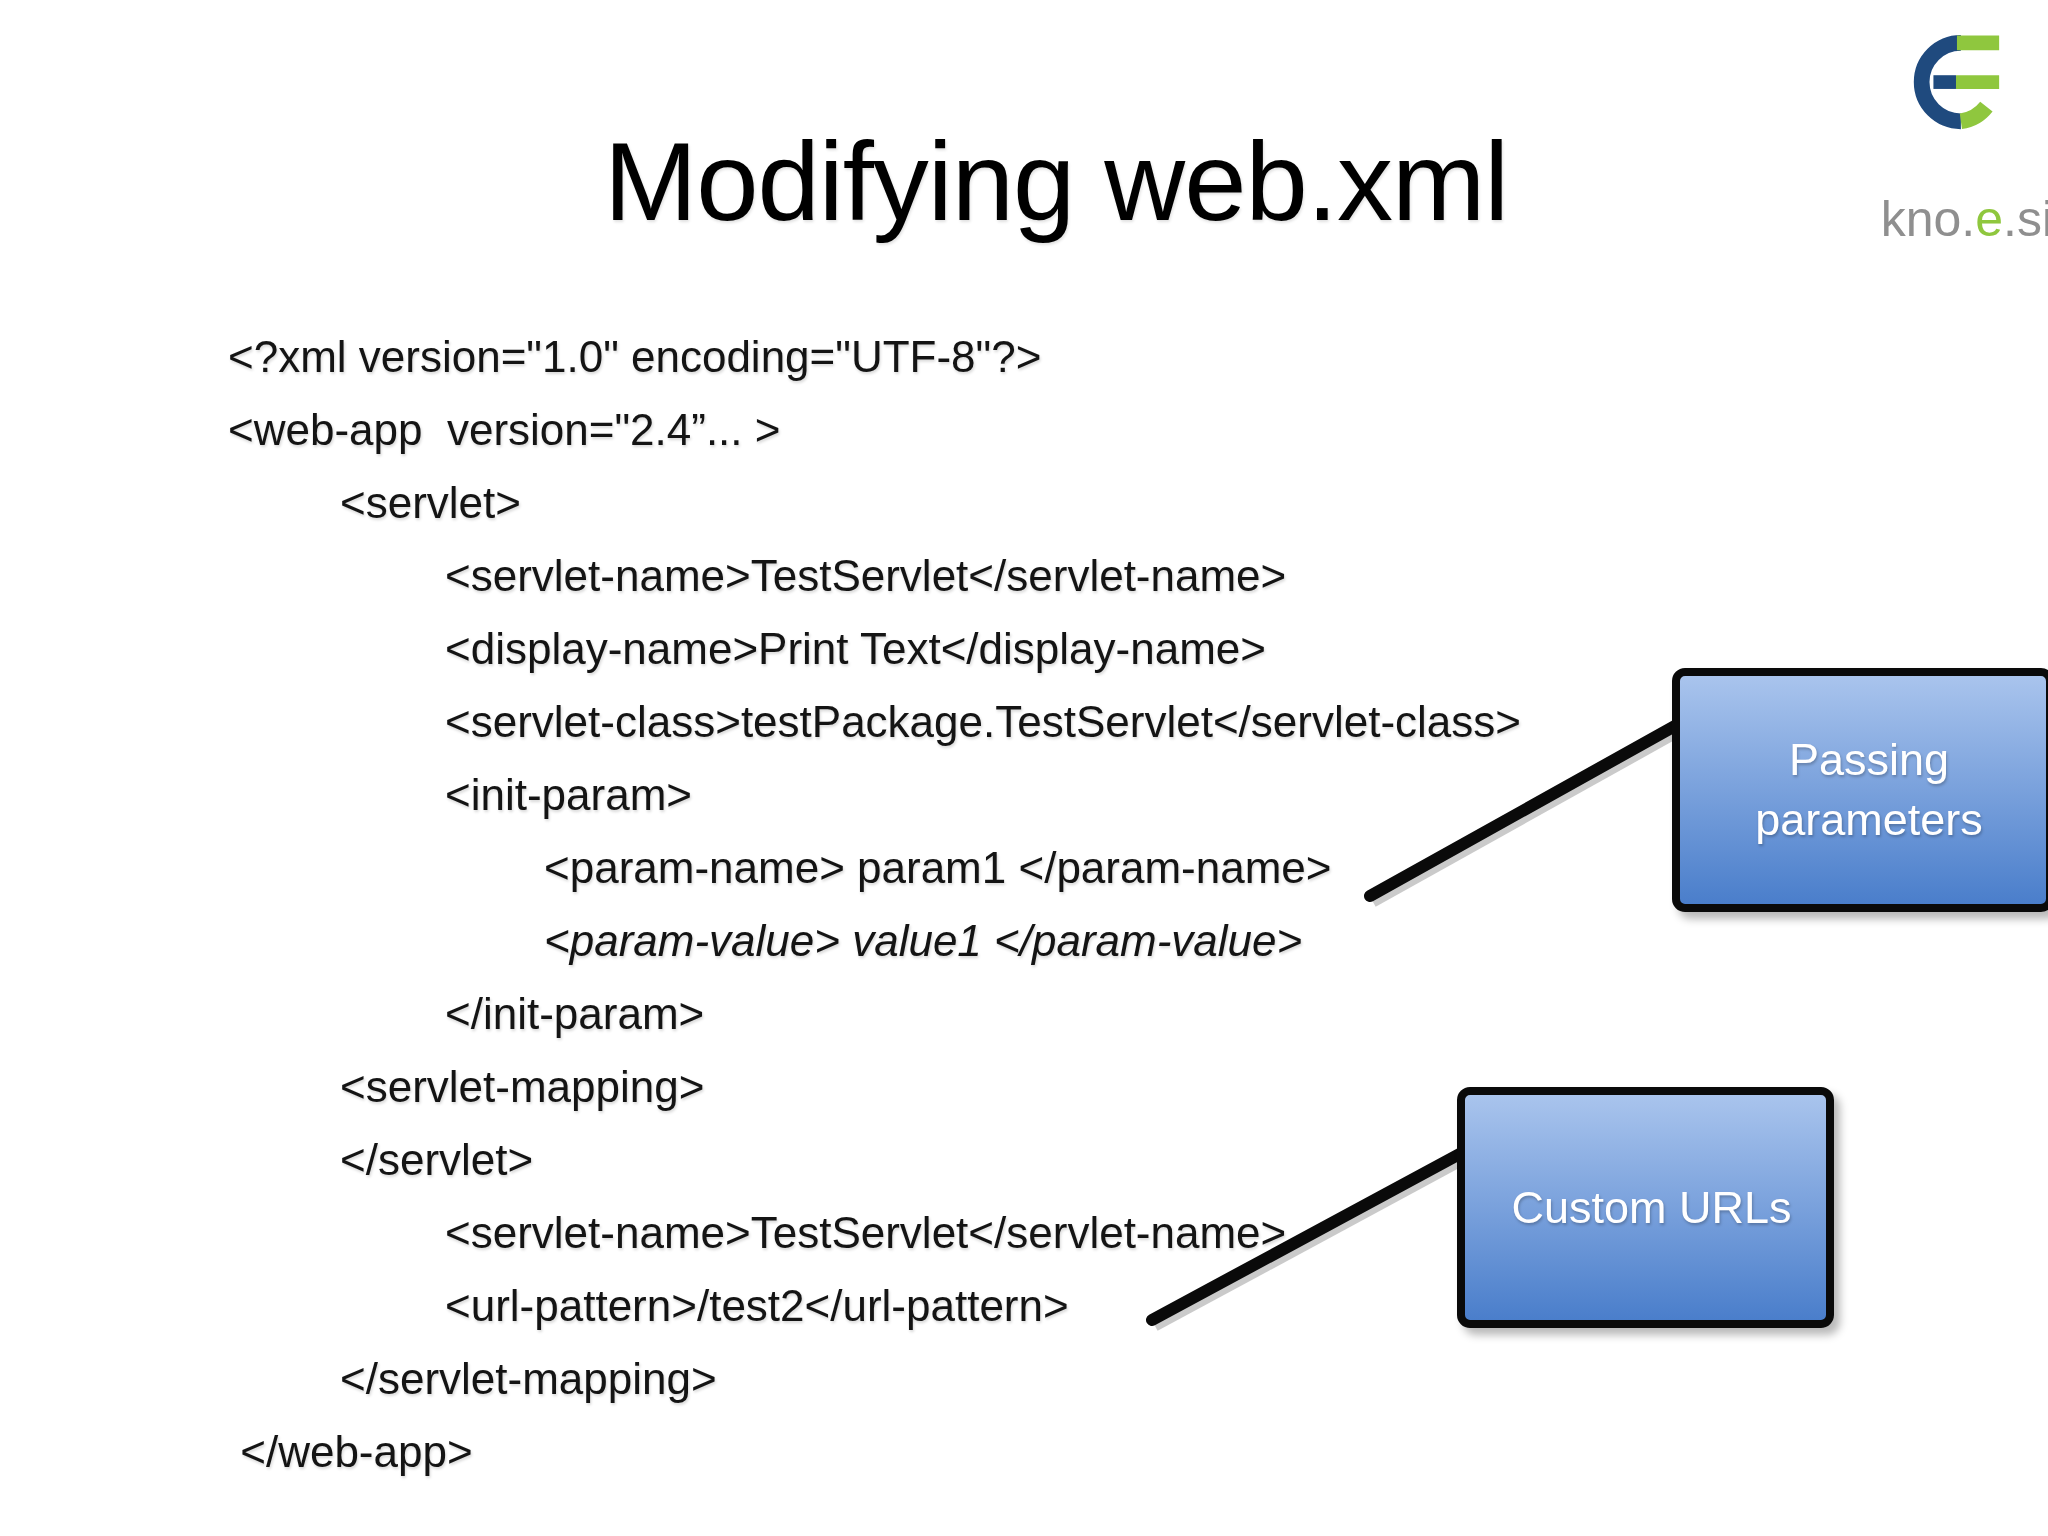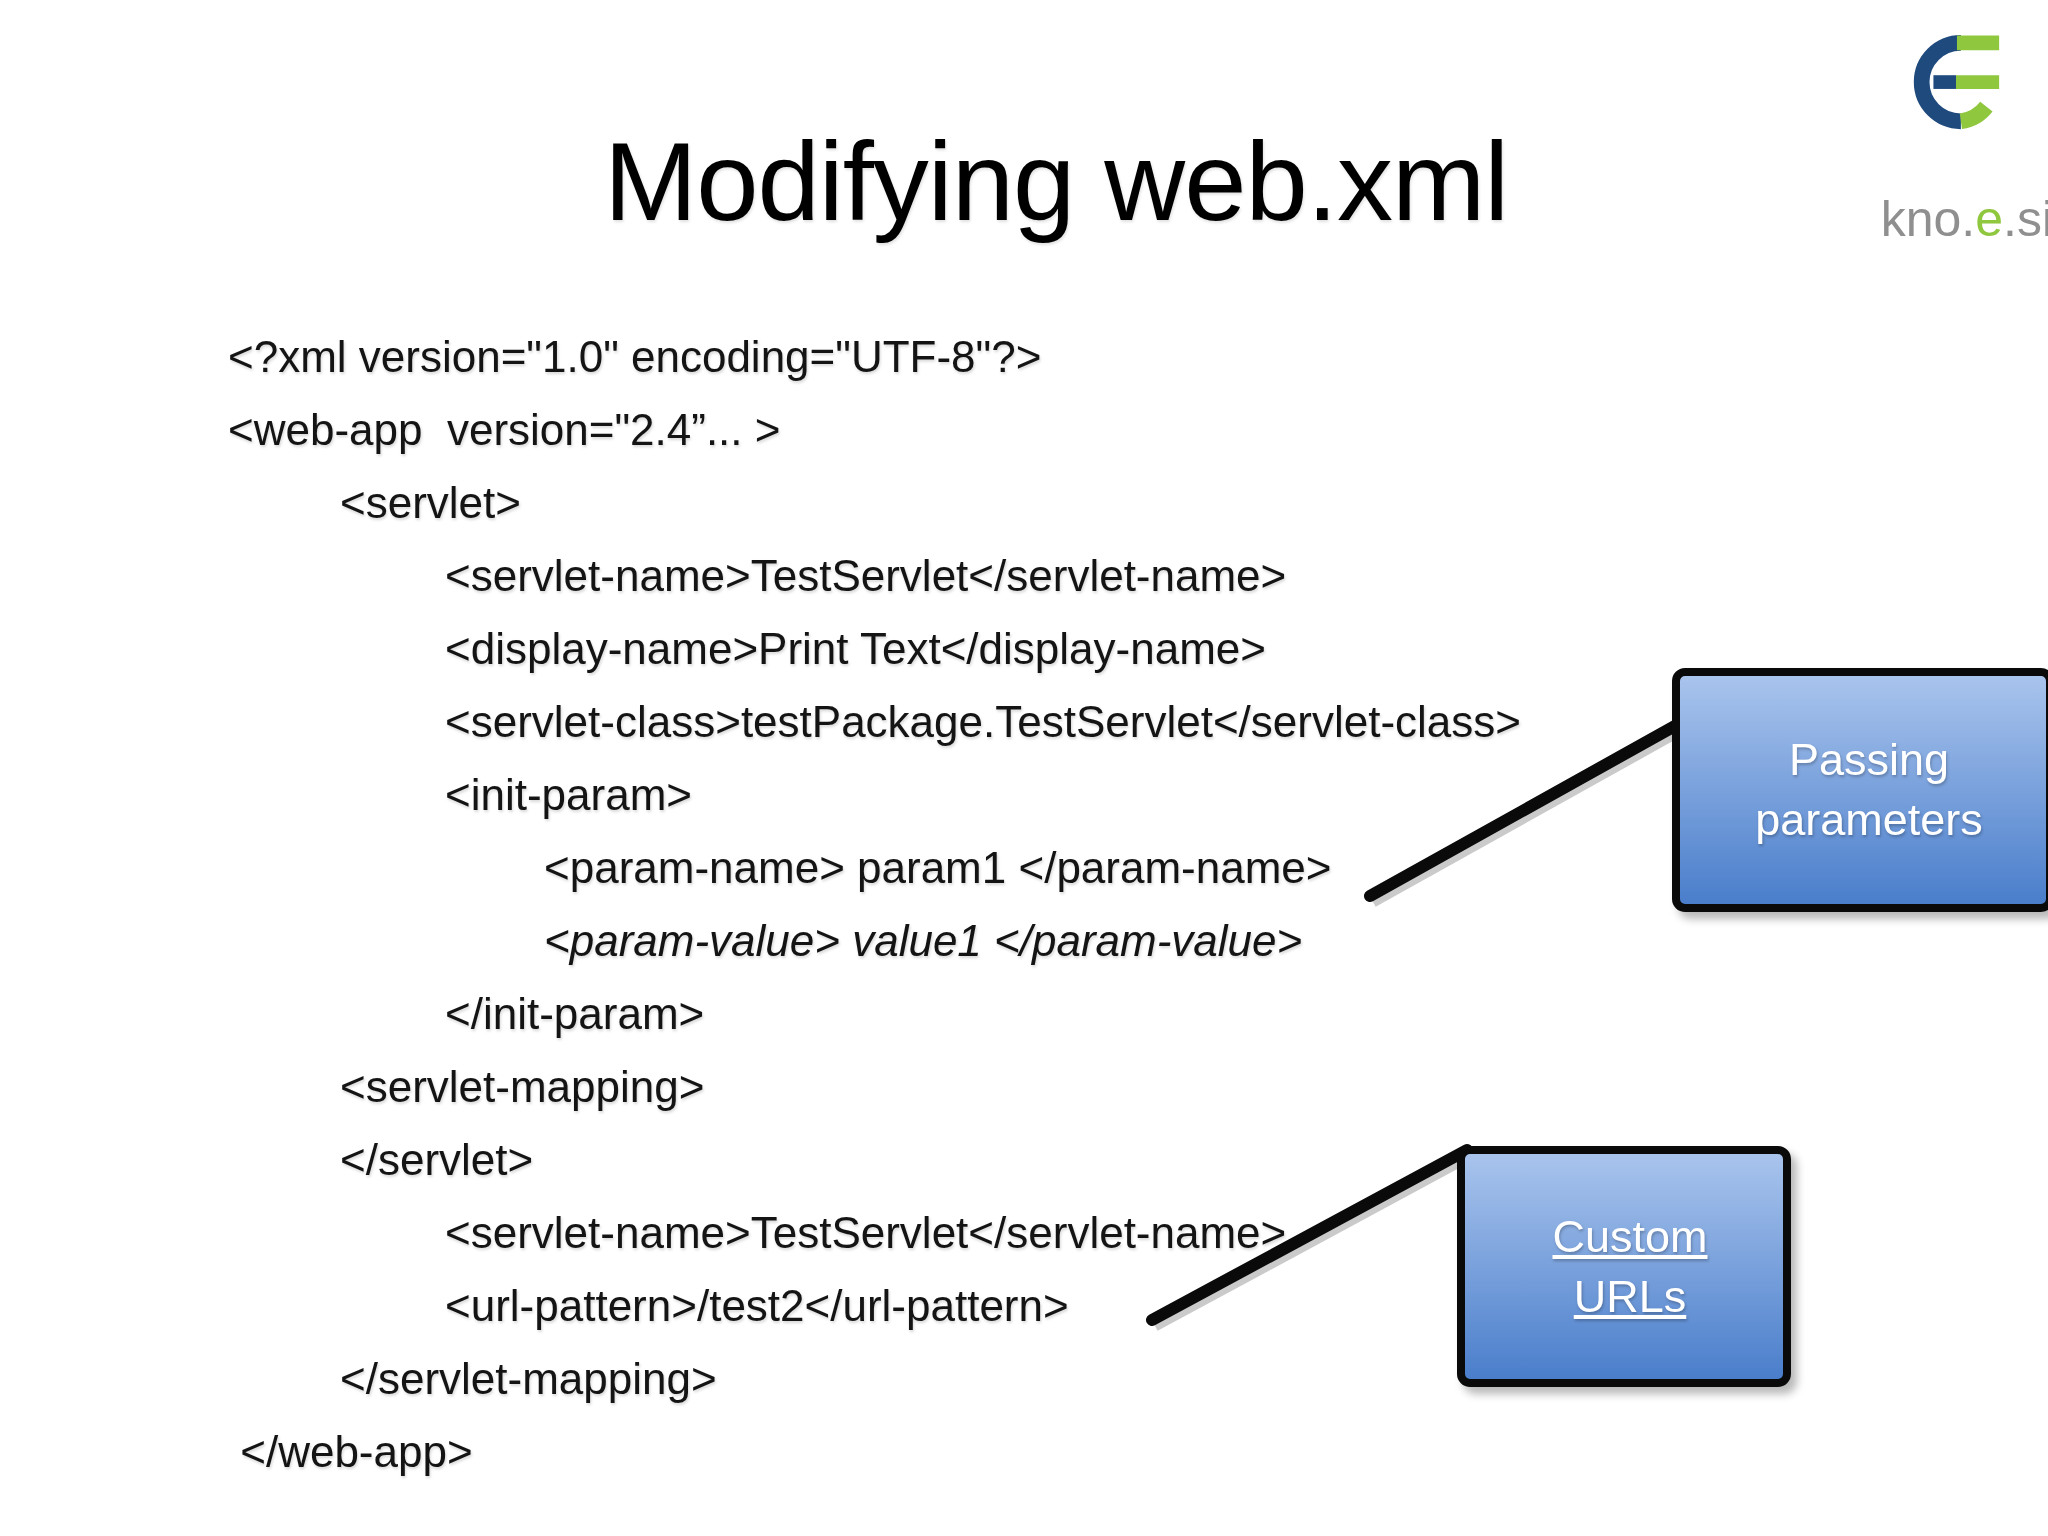--- a/index.html
+++ b/index.html
@@ -74,21 +74,21 @@
     text-align: center;
     font-size: 45px;
     line-height: 60px;
     padding-left: 12px;
   }
   .callout .label {
     padding: 0 28px;
     text-shadow: 1px 2px 3px rgba(0,0,0,0.25);
   }
   #callout-0 { left: 1640px; top: 668px; width: 382px; height: 244px; }
-  #callout-1 { left: 1425px; top: 1146px; width: 334px; height: 241px; text-decoration: underline; }
+  #callout-1 { left: 1425px; top: 1087px; width: 377px; height: 241px; }
 </style>
 </head>
 <body>
 
 <div class="slide">
 
   <div class="title">Modifying web.xml</div>
 
   <svg class="logo-mark" viewBox="0 0 104 136">
     <path d="M58,24 A40,40 0 1 0 58,104" fill="none" style="stroke: var(--logo-navy, #1f4a7e);" stroke-width="16"></path>

